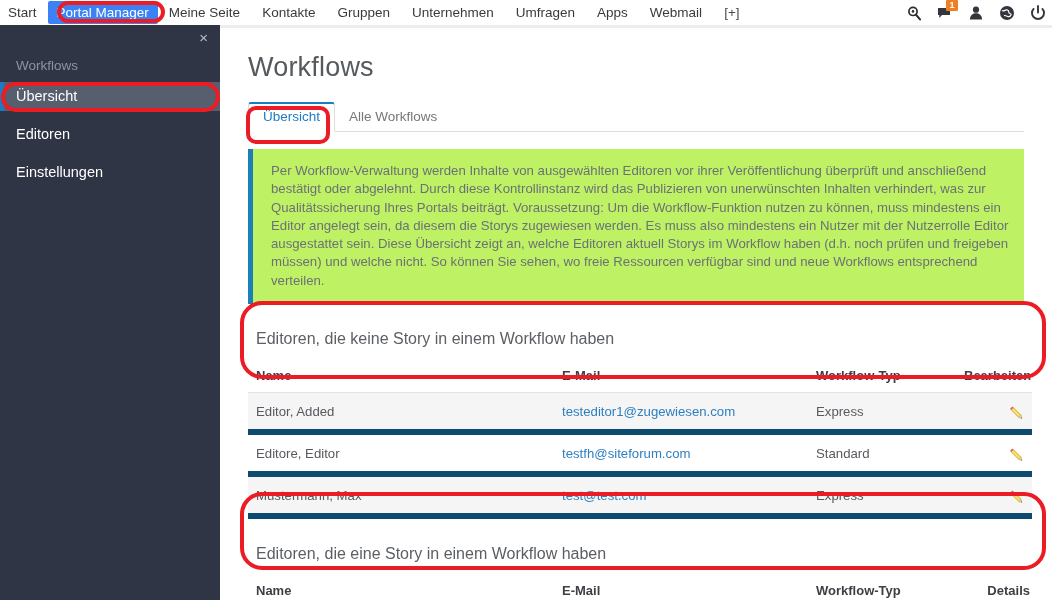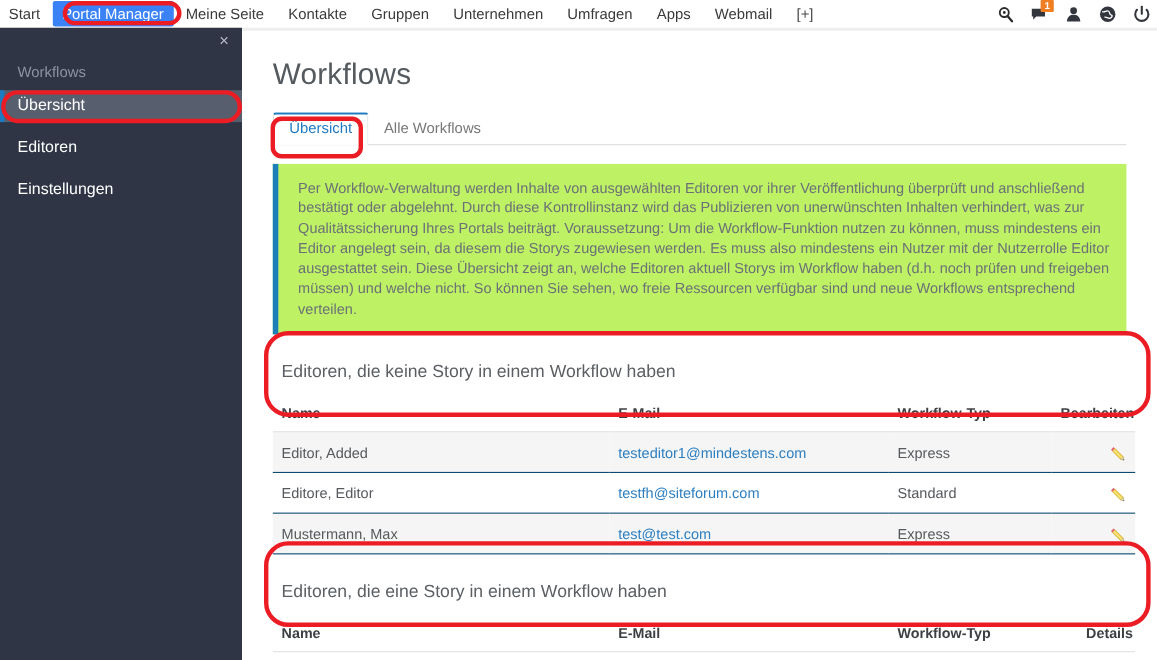--- a/index.html
+++ b/index.html
@@ -124,21 +124,21 @@
     text-align: left; font-size: 13px; font-weight: 700; color: #3c3f43;
     padding: 7px 8px 9px 8px;
     border-bottom: 1px solid #e2e2e2;
   }
   th.c-name { width: 306px; }
   th.c-mail { width: 254px; }
   th.c-type { width: 148px; }
   th.c-act  { width: 76px; text-align: right; padding-right: 2px; }
   tbody td {
     font-size: 13.2px; color: #56595d;
-    padding: 9px 8px; border-bottom: 1px solid #0c4a6e;
+    padding: 9px 8px; border-bottom: 6px solid #0c4a6e;
     height: 35px;
   }
   tbody tr:nth-child(odd) td { background: #f5f5f5; }
   tbody tr:nth-child(even) td { background: #ffffff; }
   td.mail a { color: #2d7fc0; text-decoration: none; font-size: 13.2px; }
   td.act { text-align: right; padding-right: 4px; }
   .pencil { display: inline-block; width: 18px; height: 18px; vertical-align: middle; cursor: pointer; }
 
   
   .anno {
@@ -236,21 +236,21 @@
               <tr>
                 <th class="c-name">Name</th>
                 <th class="c-mail">E-Mail</th>
                 <th class="c-type">Workflow-Typ</th>
                 <th class="c-act">Bearbeiten</th>
               </tr>
             </thead>
             <tbody>
               <tr>
                 <td>Editor, Added</td>
-                <td class="mail"><a href="#">testeditor1@mindestens.com</a></td>
+                <td class="mail"><a href="#">testeditor1@zugewiesen.com</a></td>
                 <td>Express</td>
                 <td class="act"><span><svg class="pencil" viewBox="0 0 18 18">
                       <g transform="rotate(-45 9 9)">
                         <rect x="4.2" y="2.6" width="3.3" height="11" fill="#f2d04b" stroke="#c9a92c" stroke-width="0.6"></rect>
                         <rect x="5.3" y="2.6" width="1" height="11" fill="#fbe98e"></rect>
                         <rect x="4.2" y="1.1" width="3.3" height="1.7" fill="#e8606c"></rect>
                         <polygon points="4.2,13.6 7.5,13.6 5.85,16.3" fill="#e6d8a8" stroke="#b9ab7e" stroke-width="0.5"></polygon>
                         <polygon points="5.3,15.3 6.4,15.3 5.85,16.3" fill="#3a3a3a"></polygon>
                       </g>
                     </svg></span></td>

